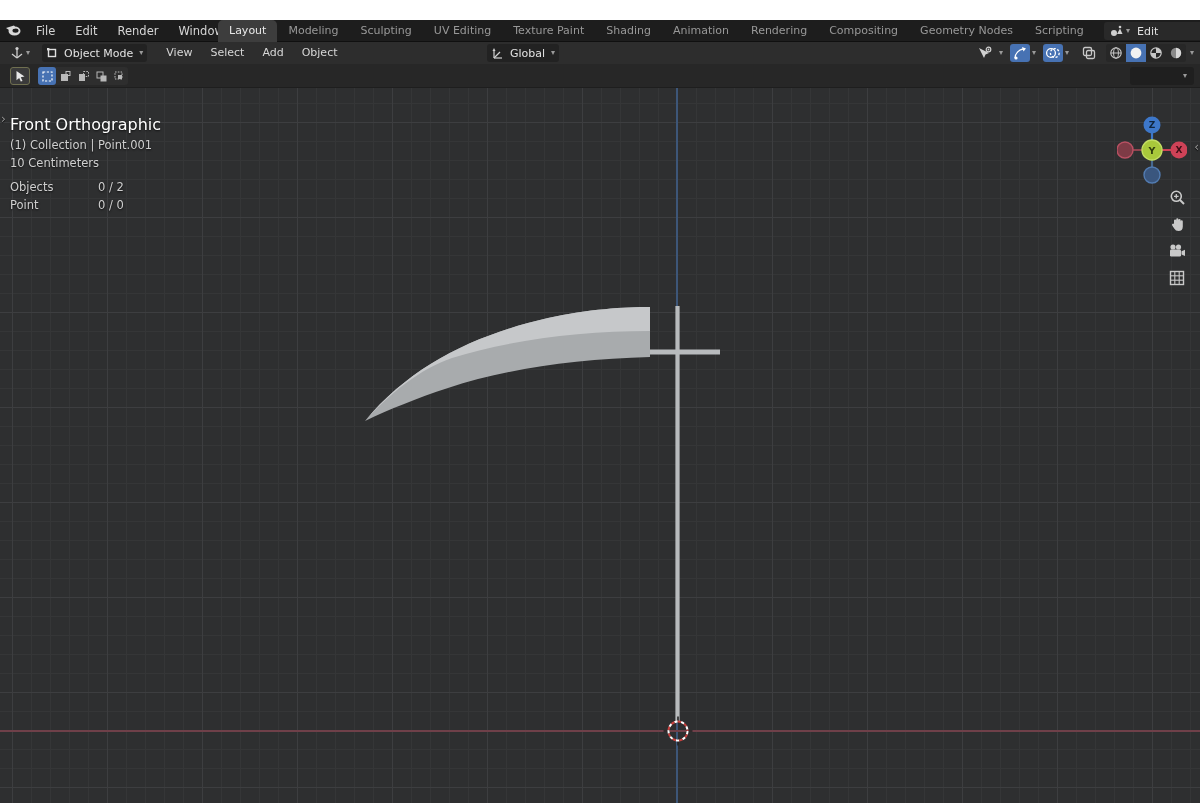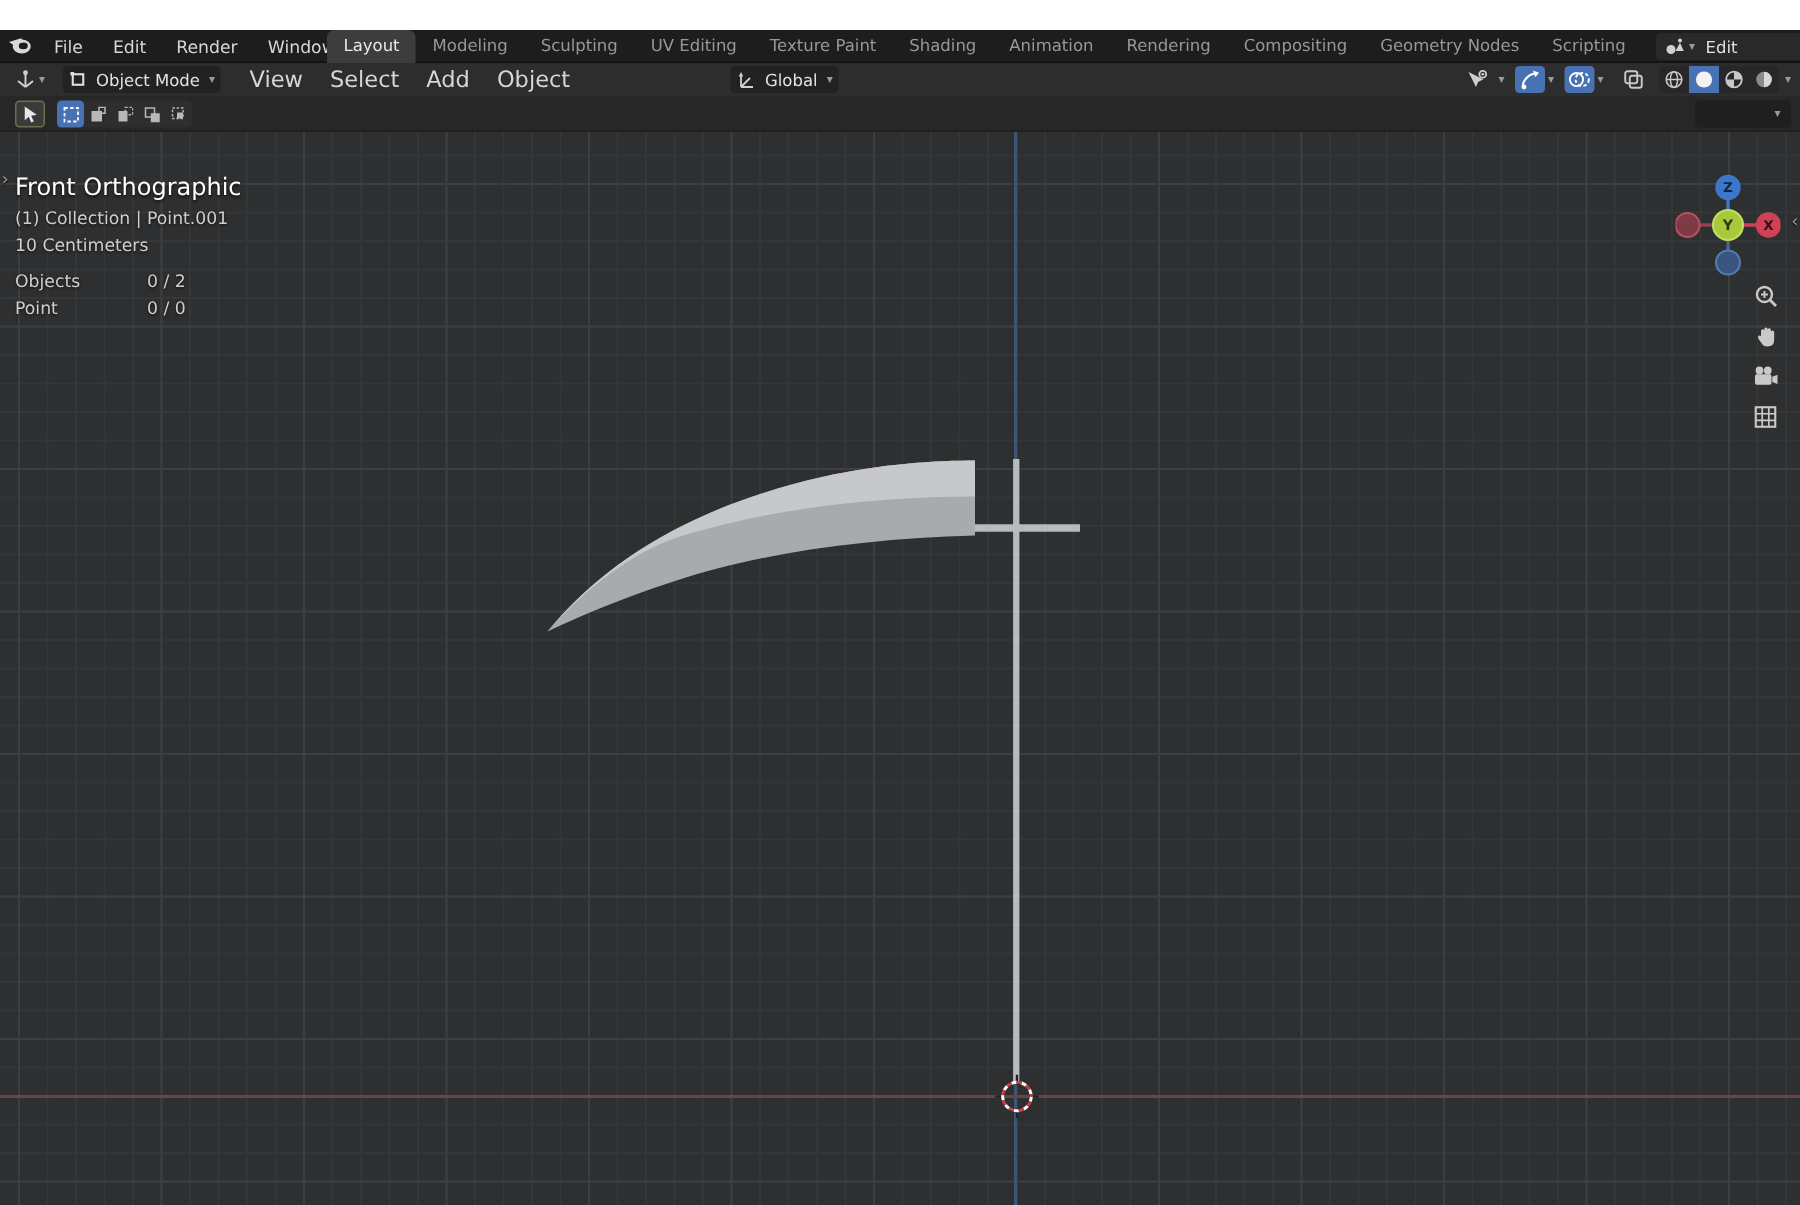--- a/index.html
+++ b/index.html
@@ -15,21 +15,21 @@
   .tab.active { background:#3d3d3d; color:#e8e8e8; }
   .tab-plus { color:#b5b5b5; font-size:13px; padding:0 9px; line-height:21px; }
   .scene-select { position:absolute; right:0; top:2px; height:18px; width:96px; background:#292929; border-radius:3px 0 0 3px; display:flex; align-items:center; padding:0 6px; gap:3px; }
   .scene-select .label { color:#e0e0e0; font-size:11px; margin-left:4px; }
 
   
   .tool-header { position:absolute; top:22px; left:0; width:1200px; height:22px; background:#2d2d2d; display:flex; align-items:center; }
   .hdr-btn { display:flex; align-items:center; height:18px; padding:0 4px; border-radius:3px; gap:2px; }
   .pill { background:#222222; }
   .chev { color:#9a9a9a; font-size:8px; line-height:1; }
-  .hdr-menu { color:#d6d6d6; font-size:15px; padding:0 9px; line-height:22px; }
+  .hdr-menu { color:#d6d6d6; font-size:11px; padding:0 9px; line-height:22px; }
   .mode-label { color:#e2e2e2; font-size:11px; padding:0 4px; }
   .center-controls { position:absolute; left:487px; top:2px; display:flex; align-items:center; gap:4px;flex-direction:column; }
   .right-controls { position:absolute; right:6px; top:2px; display:flex; align-items:center; gap:2px; }
   .icon-btn { width:20px; height:18px; display:flex; align-items:center; justify-content:center; border-radius:3px; }
   .icon-btn.blue { background:#4772b3; }
   .group { display:flex; background:#272727; border-radius:3px; }
   .group .icon-btn { border-radius:0; }
   .group .icon-btn:first-child { border-radius:3px 0 0 3px; }
   .group .icon-btn:last-child { border-radius:0 3px 3px 0; }
 

